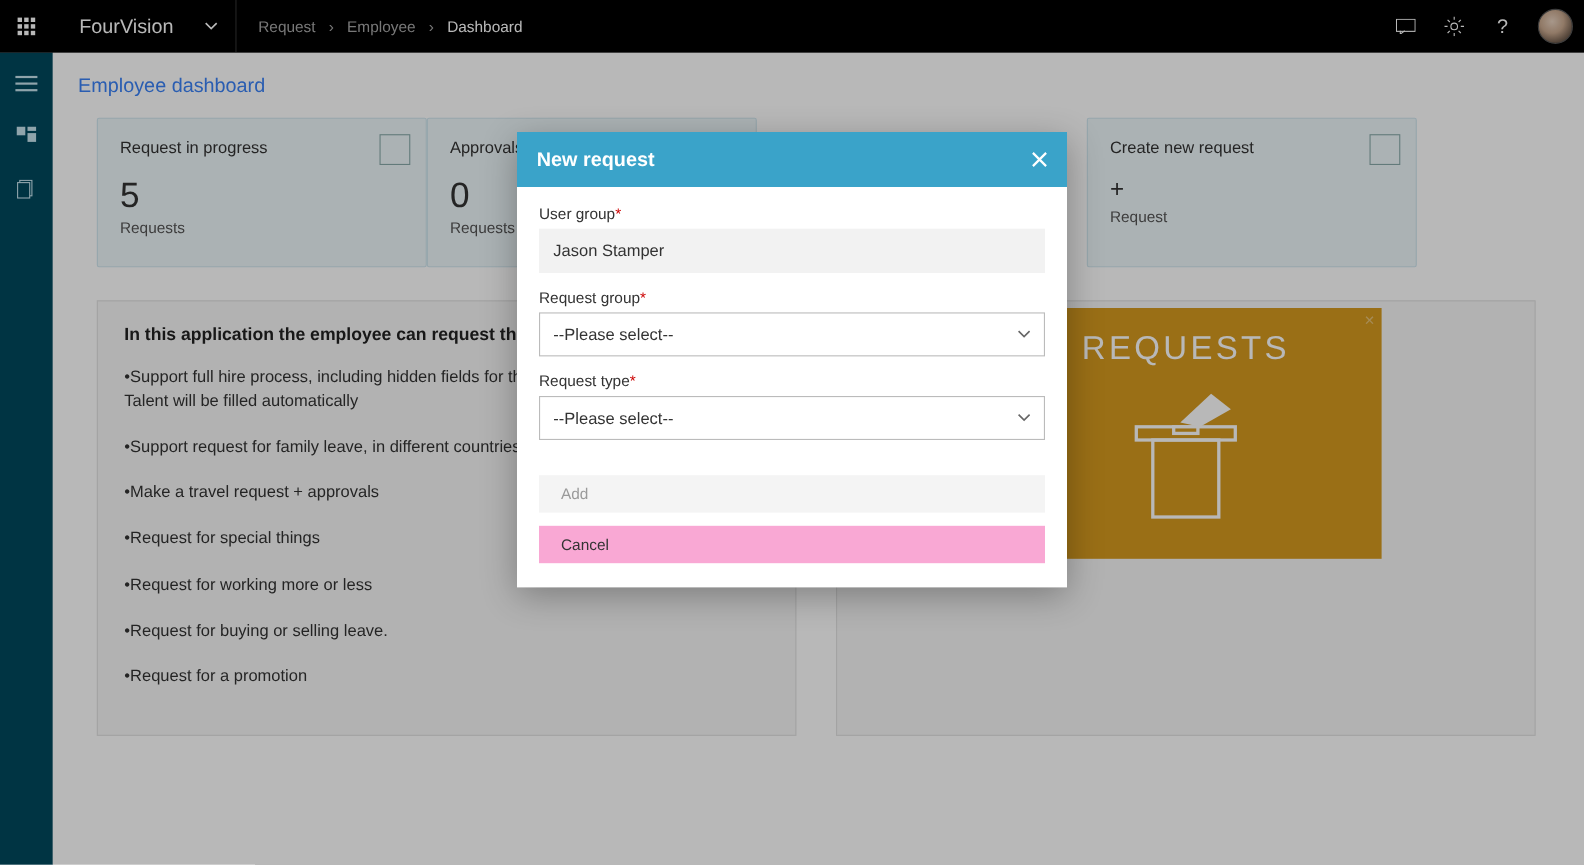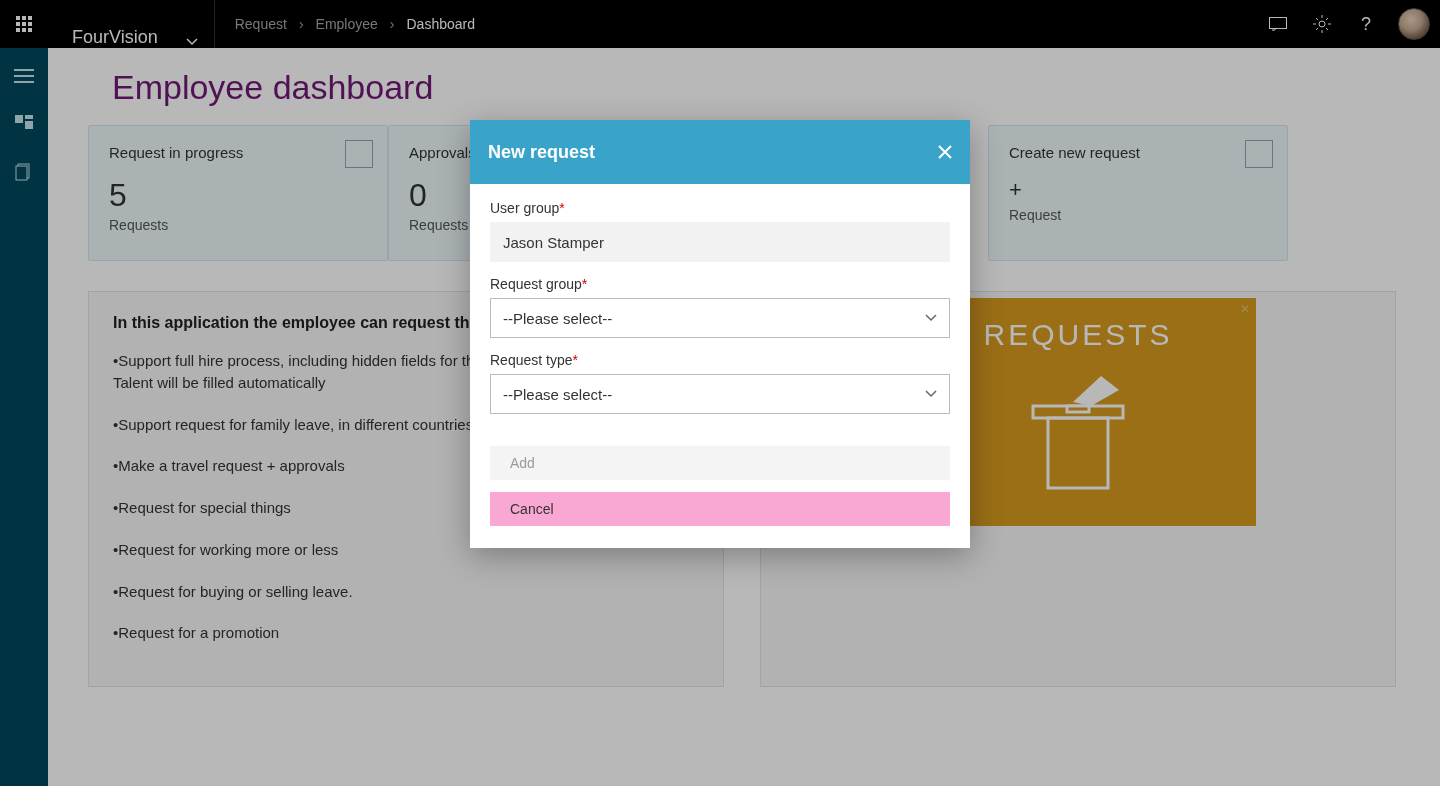--- a/index.html
+++ b/index.html
@@ -3,37 +3,37 @@
 <meta charset="utf-8">
 <style>
 * { margin:0; padding:0; box-sizing:border-box; font-family:"Segoe UI", Arial, sans-serif; }
 html,body { width:1440px; height:786px; overflow:hidden; background:#f3f3f3; }
 
 
 .topbar { position:absolute; top:0; left:0; right:0; height:48px; background:#000; color:#fff; display:flex; align-items:center; }
 .waffle { width:48px; height:48px; display:flex; align-items:center; justify-content:center; }
 .waffle-grid { width:16px; height:16px; display:grid; grid-template-columns:repeat(3,4px); grid-template-rows:repeat(3,4px); gap:2px;}
 .waffle-grid span { background:#fff; }
-.brand { padding:0 16px 0 24px; font-size:18px; display:flex; align-items:flex-end; gap:28px; height:48px; }
+.brand { padding:0 16px 0 24px; font-size:18px; display:flex; align-items:center; gap:28px; height:48px; }
 .brand svg { width:12px; height:12px; }
 .divider-v { width:1px; height:48px; background:#333; }
 .breadcrumb { display:flex; align-items:center; gap:12px; padding-left:20px; color:#a6a6a6; font-size:14px; }
 .breadcrumb .current { color:#fff; }
 .topbar-right { margin-left:auto; display:flex; align-items:center; height:48px; }
 .topbar-right .tbtn { width:44px; height:48px; display:flex; align-items:center; justify-content:center; color:#fff; }
 .avatar { width:32px; height:32px; border-radius:50%; background: radial-gradient(circle at 40% 35%, #e8d2c0 0%, #c9a98f 40%, #7a6555 70%, #3a3228 100%); margin:0 10px; border:1px solid #555;}
 
 
 .leftrail { position:absolute; top:48px; left:0; width:48px; bottom:0; background:#00485e; display:flex; flex-direction:column; align-items:center; padding-top:8px; gap:8px;}
 .leftrail .rbtn { width:48px; height:40px; display:flex; align-items:center; justify-content:center; color:#c6e4ee;}
 .leftrail .rbtn.hamburger div{ width:20px; height:2px; background:#c6e4ee; box-shadow:0 -6px 0 #c6e4ee, 0 6px 0 #c6e4ee;}
 
 
 .page { position:absolute; top:48px; left:48px; right:0; bottom:0; background:#fff; }
-.page-title { font-size:34px; font-weight:400; color:#701a75; padding:20px 0 18px 64px; }
+.page-title { font-size:18px; font-weight:400; color:#3b82f6; padding:20px 0 18px 23px; }
 .content { padding:0 40px; }
 
 
 .tiles { display:flex; }
 .tile { width:300px; height:136px; border:1px solid #cfe6ef; background:#eef7fa; border-radius:2px; padding:18px 20px; position:relative; }
 .tile-title { font-size:15px; color:#333; margin-bottom:18px;}
 .tile-value { font-size:32px; color:#333; line-height:1; }
 .tile-sub { font-size:14px; color:#555; margin-top:6px;}
 .tile-icon { position:absolute; top:14px; right:14px; width:28px; height:28px; border:1px solid #8aa;}
 .tile .plus { font-size:22px; color:#333; }
@@ -48,21 +48,21 @@
 .panel li { font-size:15px; color:#333; margin-bottom:20px; line-height:1.45;}
 
 .requests-banner { width:356px; height:228px; background:#d69a1f; color:#fff; display:flex; flex-direction:column; align-items:center; padding-top:20px; position:relative;}
 .requests-banner .title { font-size:30px; letter-spacing:3px; font-weight:300;}
 .ballot { margin-top:14px; }
 .close-banner{position:absolute; top:4px; right:6px; font-size:12px; color:#fff6;}
 
 
 .scrim { position:absolute; inset:0; background:rgba(0,0,0,.28); }
 .modal { position:absolute; top:120px; left:50%; transform:translateX(-50%); width:500px; background:#fff; box-shadow:0 8px 30px rgba(0,0,0,.3); }
-.modal-header { background:#3aa3c9; color:#fff; height:64px; display:flex; align-items:center; justify-content:space-between; padding:0 18px; }
+.modal-header { background:#3aa3c9; color:#fff; height:50px; display:flex; align-items:center; justify-content:space-between; padding:0 18px; }
 .modal-header h2 { font-size:18px; font-weight:600; }
 .modal-body { padding:16px 20px 8px; }
 .field-label { font-size:14px; color:#333; margin-bottom:6px; display:block;}
 .req { color:#c00; }
 .field-input { width:100%; height:40px; background:#f2f2f2; border:1px solid #f2f2f2; padding:0 12px; font-size:15px; color:#333; margin-bottom:14px;}
 .field-select { width:100%; height:40px; border:1px solid #bbb; background:#fff; padding:0 12px; font-size:15px; color:#333; display:flex; align-items:center; justify-content:space-between; margin-bottom:14px;}
 .modal-footer { display:flex; justify-content:flex-end; gap:12px; padding:10px 20px 22px;flex-direction:column;}
 .btn { height:34px; padding:0 20px; font-size:14px; display:flex; align-items:center; border:none;}
 .btn-add { background:#f4f4f4; color:#9a9a9a; }
 .btn-cancel { background:#f9a8d4; color:#333; }

